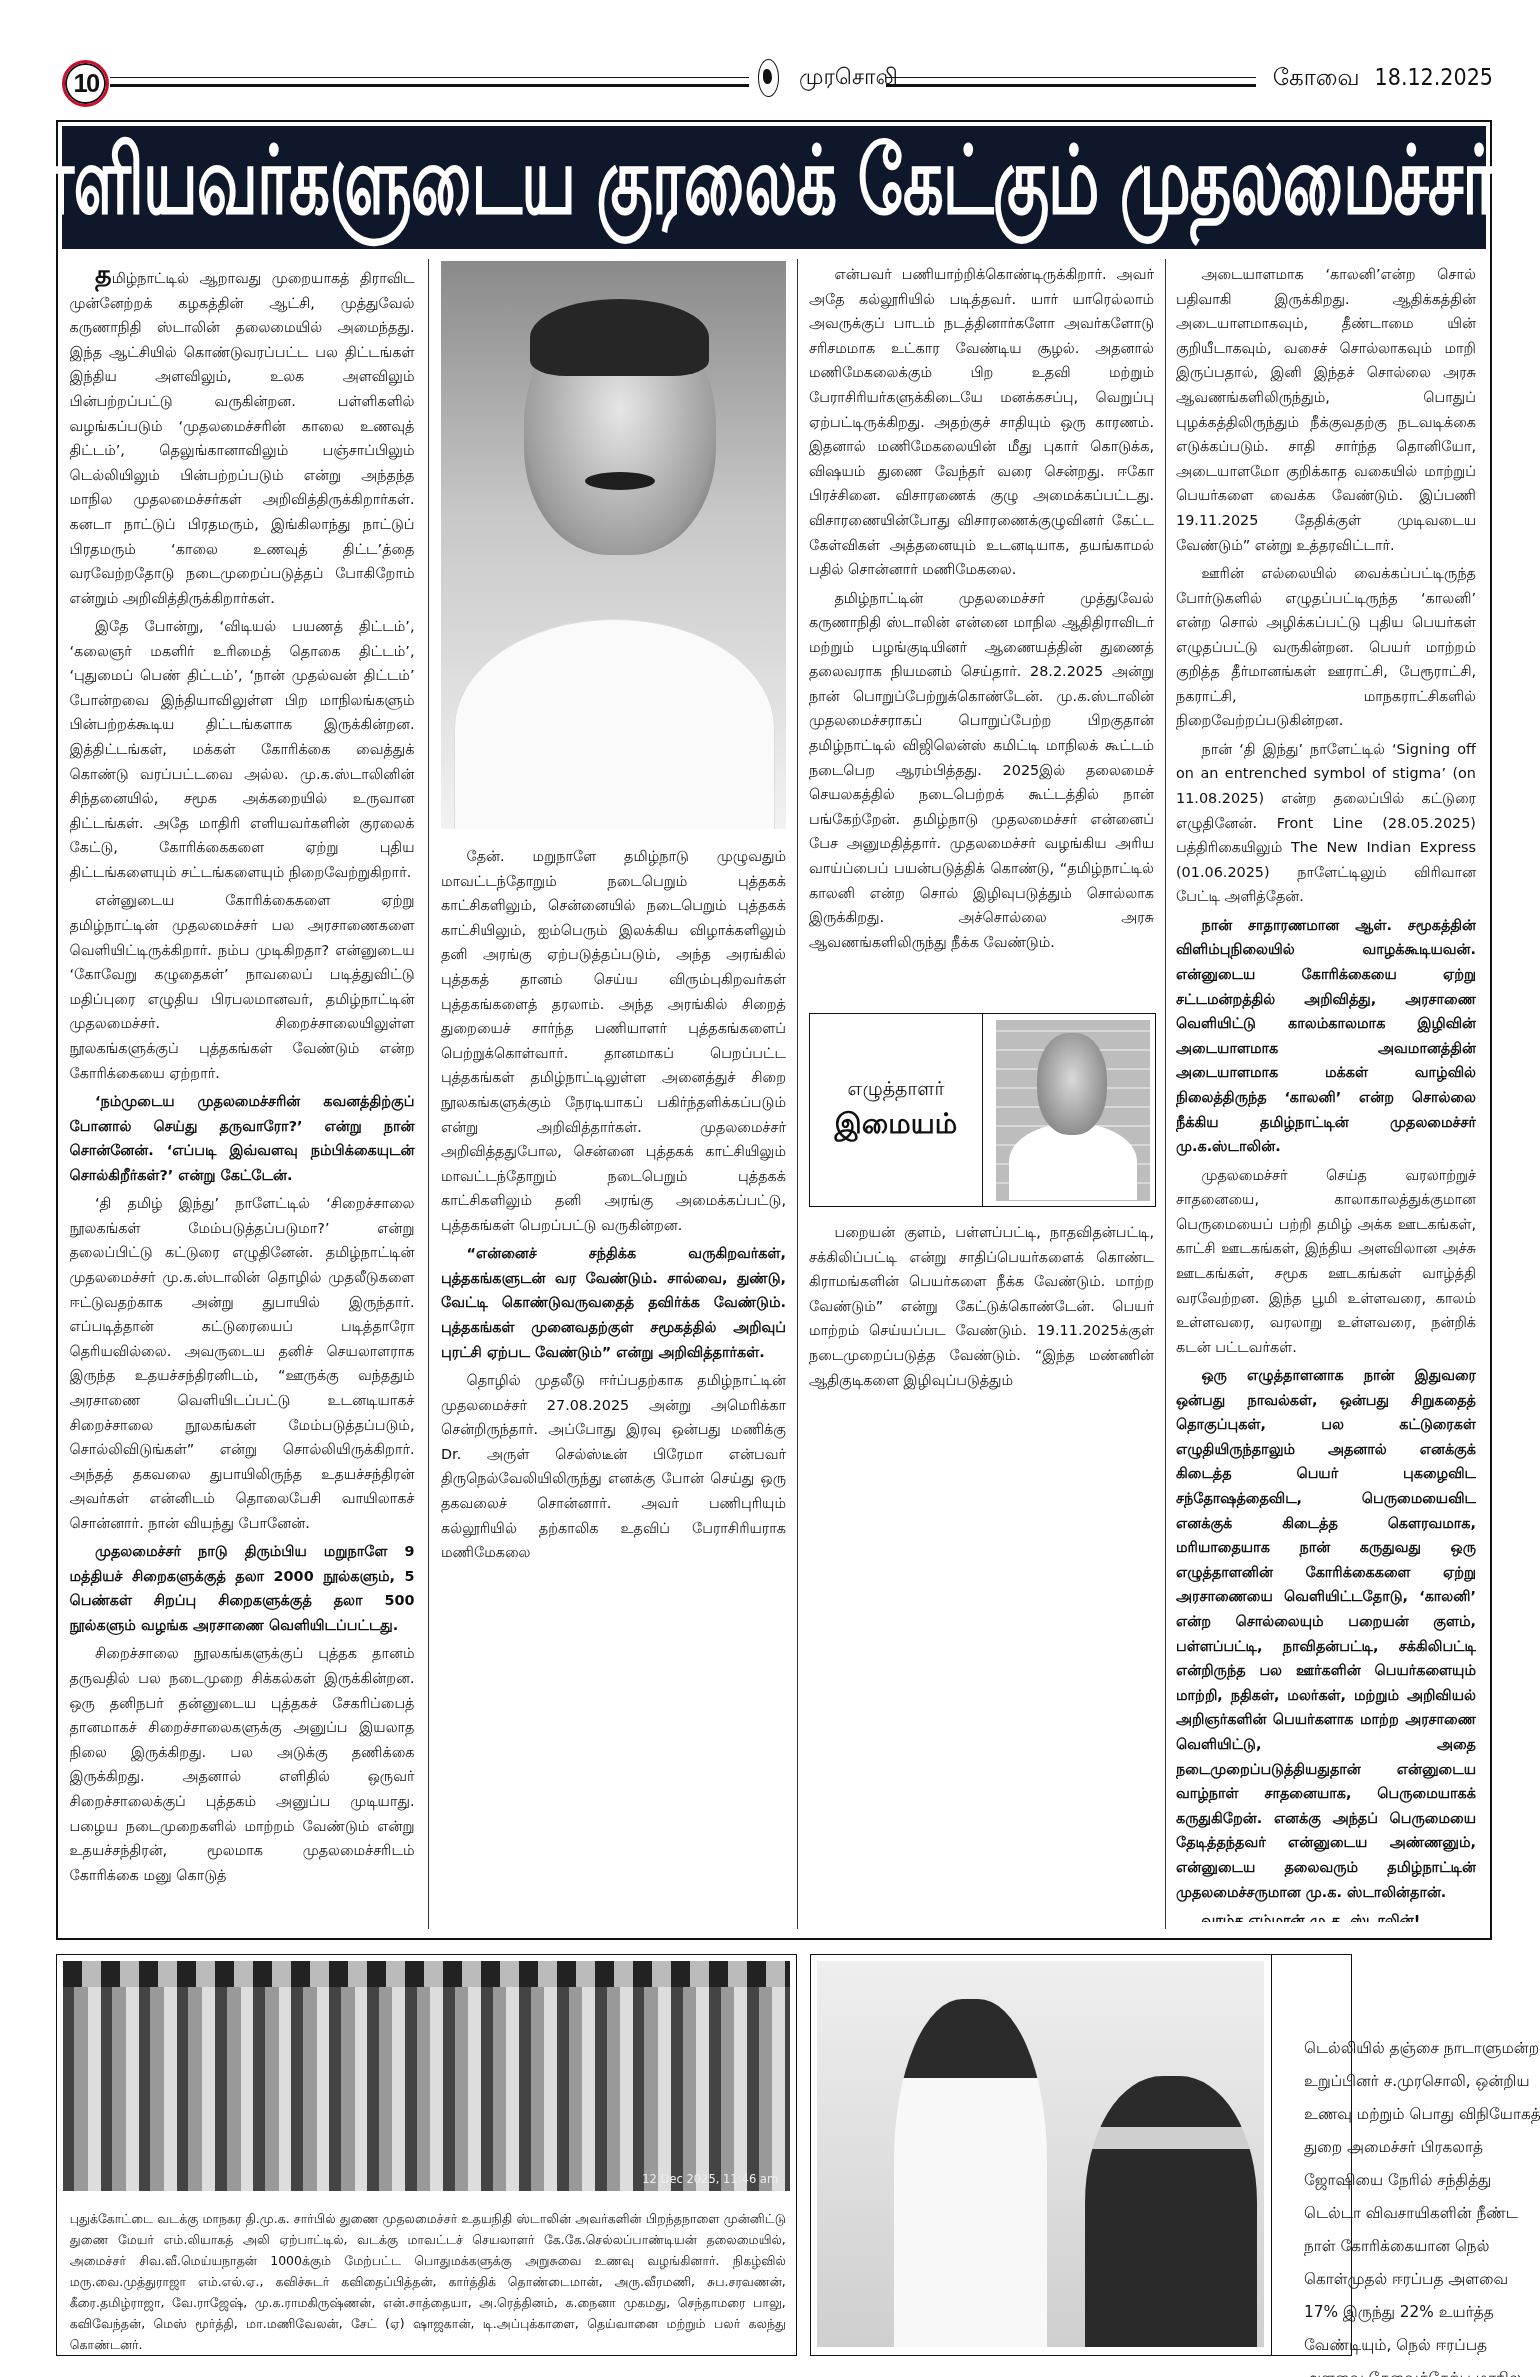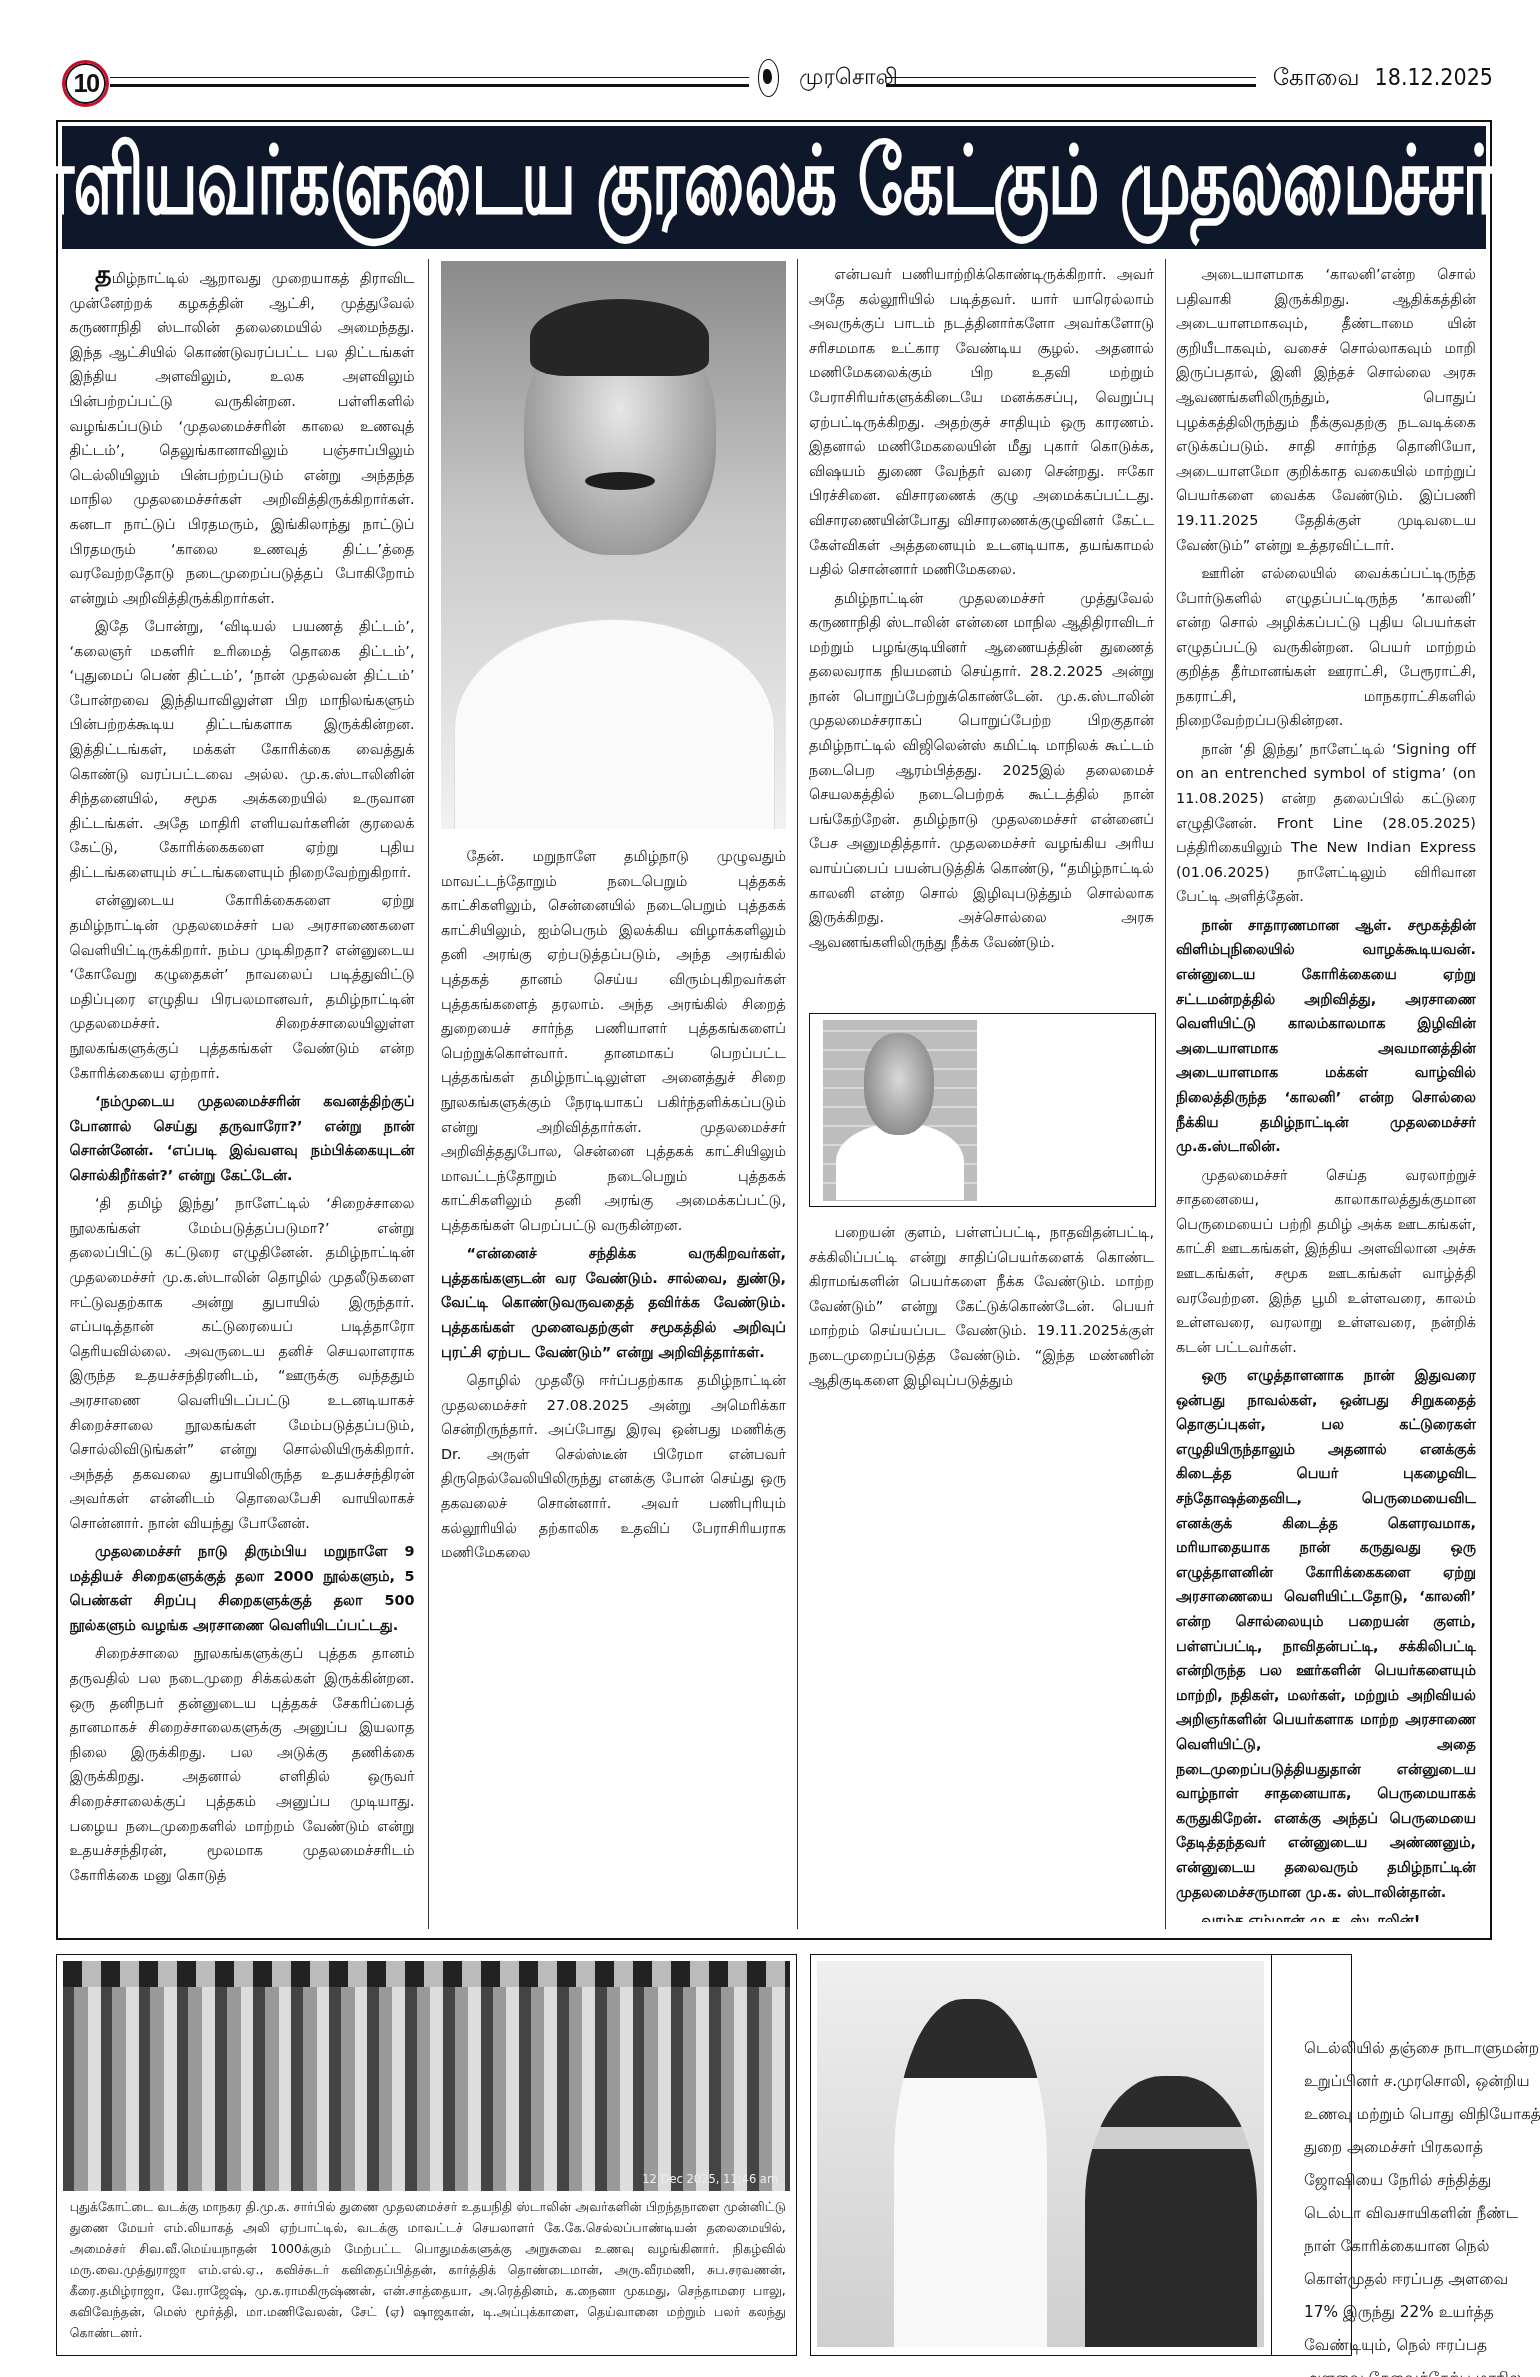--- a/index.html
+++ b/index.html
@@ -49,21 +49,21 @@
   .author-photo { width:50%; position:relative; background:#fff; }
   .author-photo .bg { position:absolute; left:12.8px; top:6.4px; right:5.1px; bottom:5.1px; background:repeating-linear-gradient(0deg,#bdbdbd 0 16.6px,#d8d8d8 16.6px 19px); }
   .author-photo .face { position:absolute; left:54px; top:19px; width:70px; height:102px; border-radius:45%; background:radial-gradient(ellipse at 50% 45%,#d9d9d9,#6f6f6f); }
   .author-photo .body { position:absolute; left:25.5px; top:109px; width:128px; height:77px; border-radius:50% 50% 0 0; background:#fff; }
   
   .photo-box-left { position:absolute; left:56px; top:1954px; width:741px; height:402px; border:1.9px solid #111; box-sizing:border-box; }
   .crowd { position:absolute; left:6.4px; top:6.4px; right:6.4px; height:230px; background:
      repeating-linear-gradient(90deg,#444 0 11.5px,#999 11.5px 25.5px,#ddd 25.5px 38px), #888; filter:grayscale(1); }
   .crowd::before { content:""; position:absolute; left:0; right:0; top:0; height:25.5px; background:repeating-linear-gradient(90deg,#222 0 19px,#bbb 19px 38px); }
   .stamp { position:absolute; right:11.5px; bottom:5.1px; color:#eee; font-size:11.5px; }
-  .cap-left { position:absolute; left:12.8px; top:241px; right:10.2px; font-size:12.5px; line-height:21px; text-align:justify; }
+  .cap-left { position:absolute; left:12.8px; top:253px; right:10.2px; font-size:12.5px; line-height:21px; text-align:justify; }
   .photo-box-right { position:absolute; left:810px; top:1954px; width:542px; height:402px; border:1.9px solid #111; box-sizing:border-box; }
   .meet-photo { position:absolute; left:6.4px; top:6.4px; width:447px; height:386px; background:linear-gradient(180deg,#efefef,#cfcfcf); overflow:hidden; }
   .meet-photo .p1 { position:absolute; left:77px; top:38px; width:153px; height:358px; border-radius:45% 45% 0 0; background:linear-gradient(180deg,#2b2b2b 0 22%,#f8f8f8 22%); }
   .meet-photo .p2 { position:absolute; left:268px; top:115px; width:172px; height:281px; border-radius:45% 45% 0 0; background:linear-gradient(180deg,#2b2b2b 0 18%,#cfcfcf 18% 26%,#2a2a2a 26%); }
   .cap-right { position:absolute; left:460px; top:0; bottom:0; border-left:1.9px solid #111; padding:77px 19px 0 32px; font-size:15.3px; line-height:33px; }
   .cap-right div { white-space:nowrap; }
 </style>
 </head>
 <body>
 
@@ -108,20 +108,24 @@
       <p class="b">“என்னைச் சந்திக்க வருகிறவர்கள், புத்தகங்களுடன் வர வேண்டும். சால்வை, துண்டு, வேட்டி கொண்டுவருவதைத் தவிர்க்க வேண்டும். புத்தகங்கள் முனைவதற்குள் சமூகத்தில் அறிவுப் புரட்சி ஏற்பட வேண்டும்” என்று அறிவித்தார்கள்.</p>
       <p>தொழில் முதலீடு ஈர்ப்பதற்காக தமிழ்நாட்டின் முதலமைச்சர் 27.08.2025 அன்று அமெரிக்கா சென்றிருந்தார். அப்போது இரவு ஒன்பது மணிக்கு Dr. அருள் செல்ஸ்டீன் பிரேமா என்பவர் திருநெல்வேலியிலிருந்து எனக்கு போன் செய்து ஒரு தகவலைச் சொன்னார். அவர் பணிபுரியும் கல்லூரியில் தற்காலிக உதவிப் பேராசிரியராக மணிமேகலை</p>
     </div>
   <div class="vline" style="left:739px"></div>
 
   <div class="col c3" style="height:744px">
       <p>என்பவர் பணியாற்றிக்கொண்டிருக்கிறார். அவர் அதே கல்லூரியில் படித்தவர். யார் யாரெல்லாம் அவருக்குப் பாடம் நடத்தினார்களோ அவர்களோடு சரிசமமாக உட்கார வேண்டிய சூழல். அதனால் மணிமேகலைக்கும் பிற உதவி மற்றும் பேராசிரியர்களுக்கிடையே மனக்கசப்பு, வெறுப்பு ஏற்பட்டிருக்கிறது. அதற்குச் சாதியும் ஒரு காரணம். இதனால் மணிமேகலையின் மீது புகார் கொடுக்க, விஷயம் துணை வேந்தர் வரை சென்றது. ஈகோ பிரச்சினை. விசாரணைக் குழு அமைக்கப்பட்டது. விசாரணையின்போது விசாரணைக்குழுவினர் கேட்ட கேள்விகள் அத்தனையும் உடனடியாக, தயங்காமல் பதில் சொன்னார் மணிமேகலை.</p>
       <p>தமிழ்நாட்டின் முதலமைச்சர் முத்துவேல் கருணாநிதி ஸ்டாலின் என்னை மாநில ஆதிதிராவிடர் மற்றும் பழங்குடியினர் ஆணையத்தின் துணைத் தலைவராக நியமனம் செய்தார். 28.2.2025 அன்று நான் பொறுப்பேற்றுக்கொண்டேன். மு.க.ஸ்டாலின் முதலமைச்சராகப் பொறுப்பேற்ற பிறகுதான் தமிழ்நாட்டில் விஜிலென்ஸ் கமிட்டி மாநிலக் கூட்டம் நடைபெற ஆரம்பித்தது. 2025இல் தலைமைச் செயலகத்தில் நடைபெற்றக் கூட்டத்தில் நான் பங்கேற்றேன். தமிழ்நாடு முதலமைச்சர் என்னைப் பேச அனுமதித்தார். முதலமைச்சர் வழங்கிய அரிய வாய்ப்பைப் பயன்படுத்திக் கொண்டு, “தமிழ்நாட்டில் காலனி என்ற சொல் இழிவுபடுத்தும் சொல்லாக இருக்கிறது. அச்சொல்லை அரசு ஆவணங்களிலிருந்து நீக்க வேண்டும்.</p>
     </div>
   <div class="author-box">
+    <div class="author-label">
+      <div class="author-role">எழுத்தாளர்</div>
+      <div class="author-name">இமையம்</div>
+    </div>
     <div class="author-photo">
       <div class="bg"></div>
       <div class="body"></div>
       <div class="face"></div>
     </div>
   </div>
   <div class="col c3 c3b" style="top:1098px;height:702px">
       <p>பறையன் குளம், பள்ளப்பட்டி, நாதவிதன்பட்டி, சக்கிலிப்பட்டி என்று சாதிப்பெயர்களைக் கொண்ட கிராமங்களின் பெயர்களை நீக்க வேண்டும். மாற்ற வேண்டும்” என்று கேட்டுக்கொண்டேன். பெயர் மாற்றம் செய்யப்பட வேண்டும். 19.11.2025க்குள் நடைமுறைப்படுத்த வேண்டும். “இந்த மண்ணின் ஆதிகுடிகளை இழிவுப்படுத்தும்</p>
     </div>
   <div class="vline" style="left:1107px"></div>

